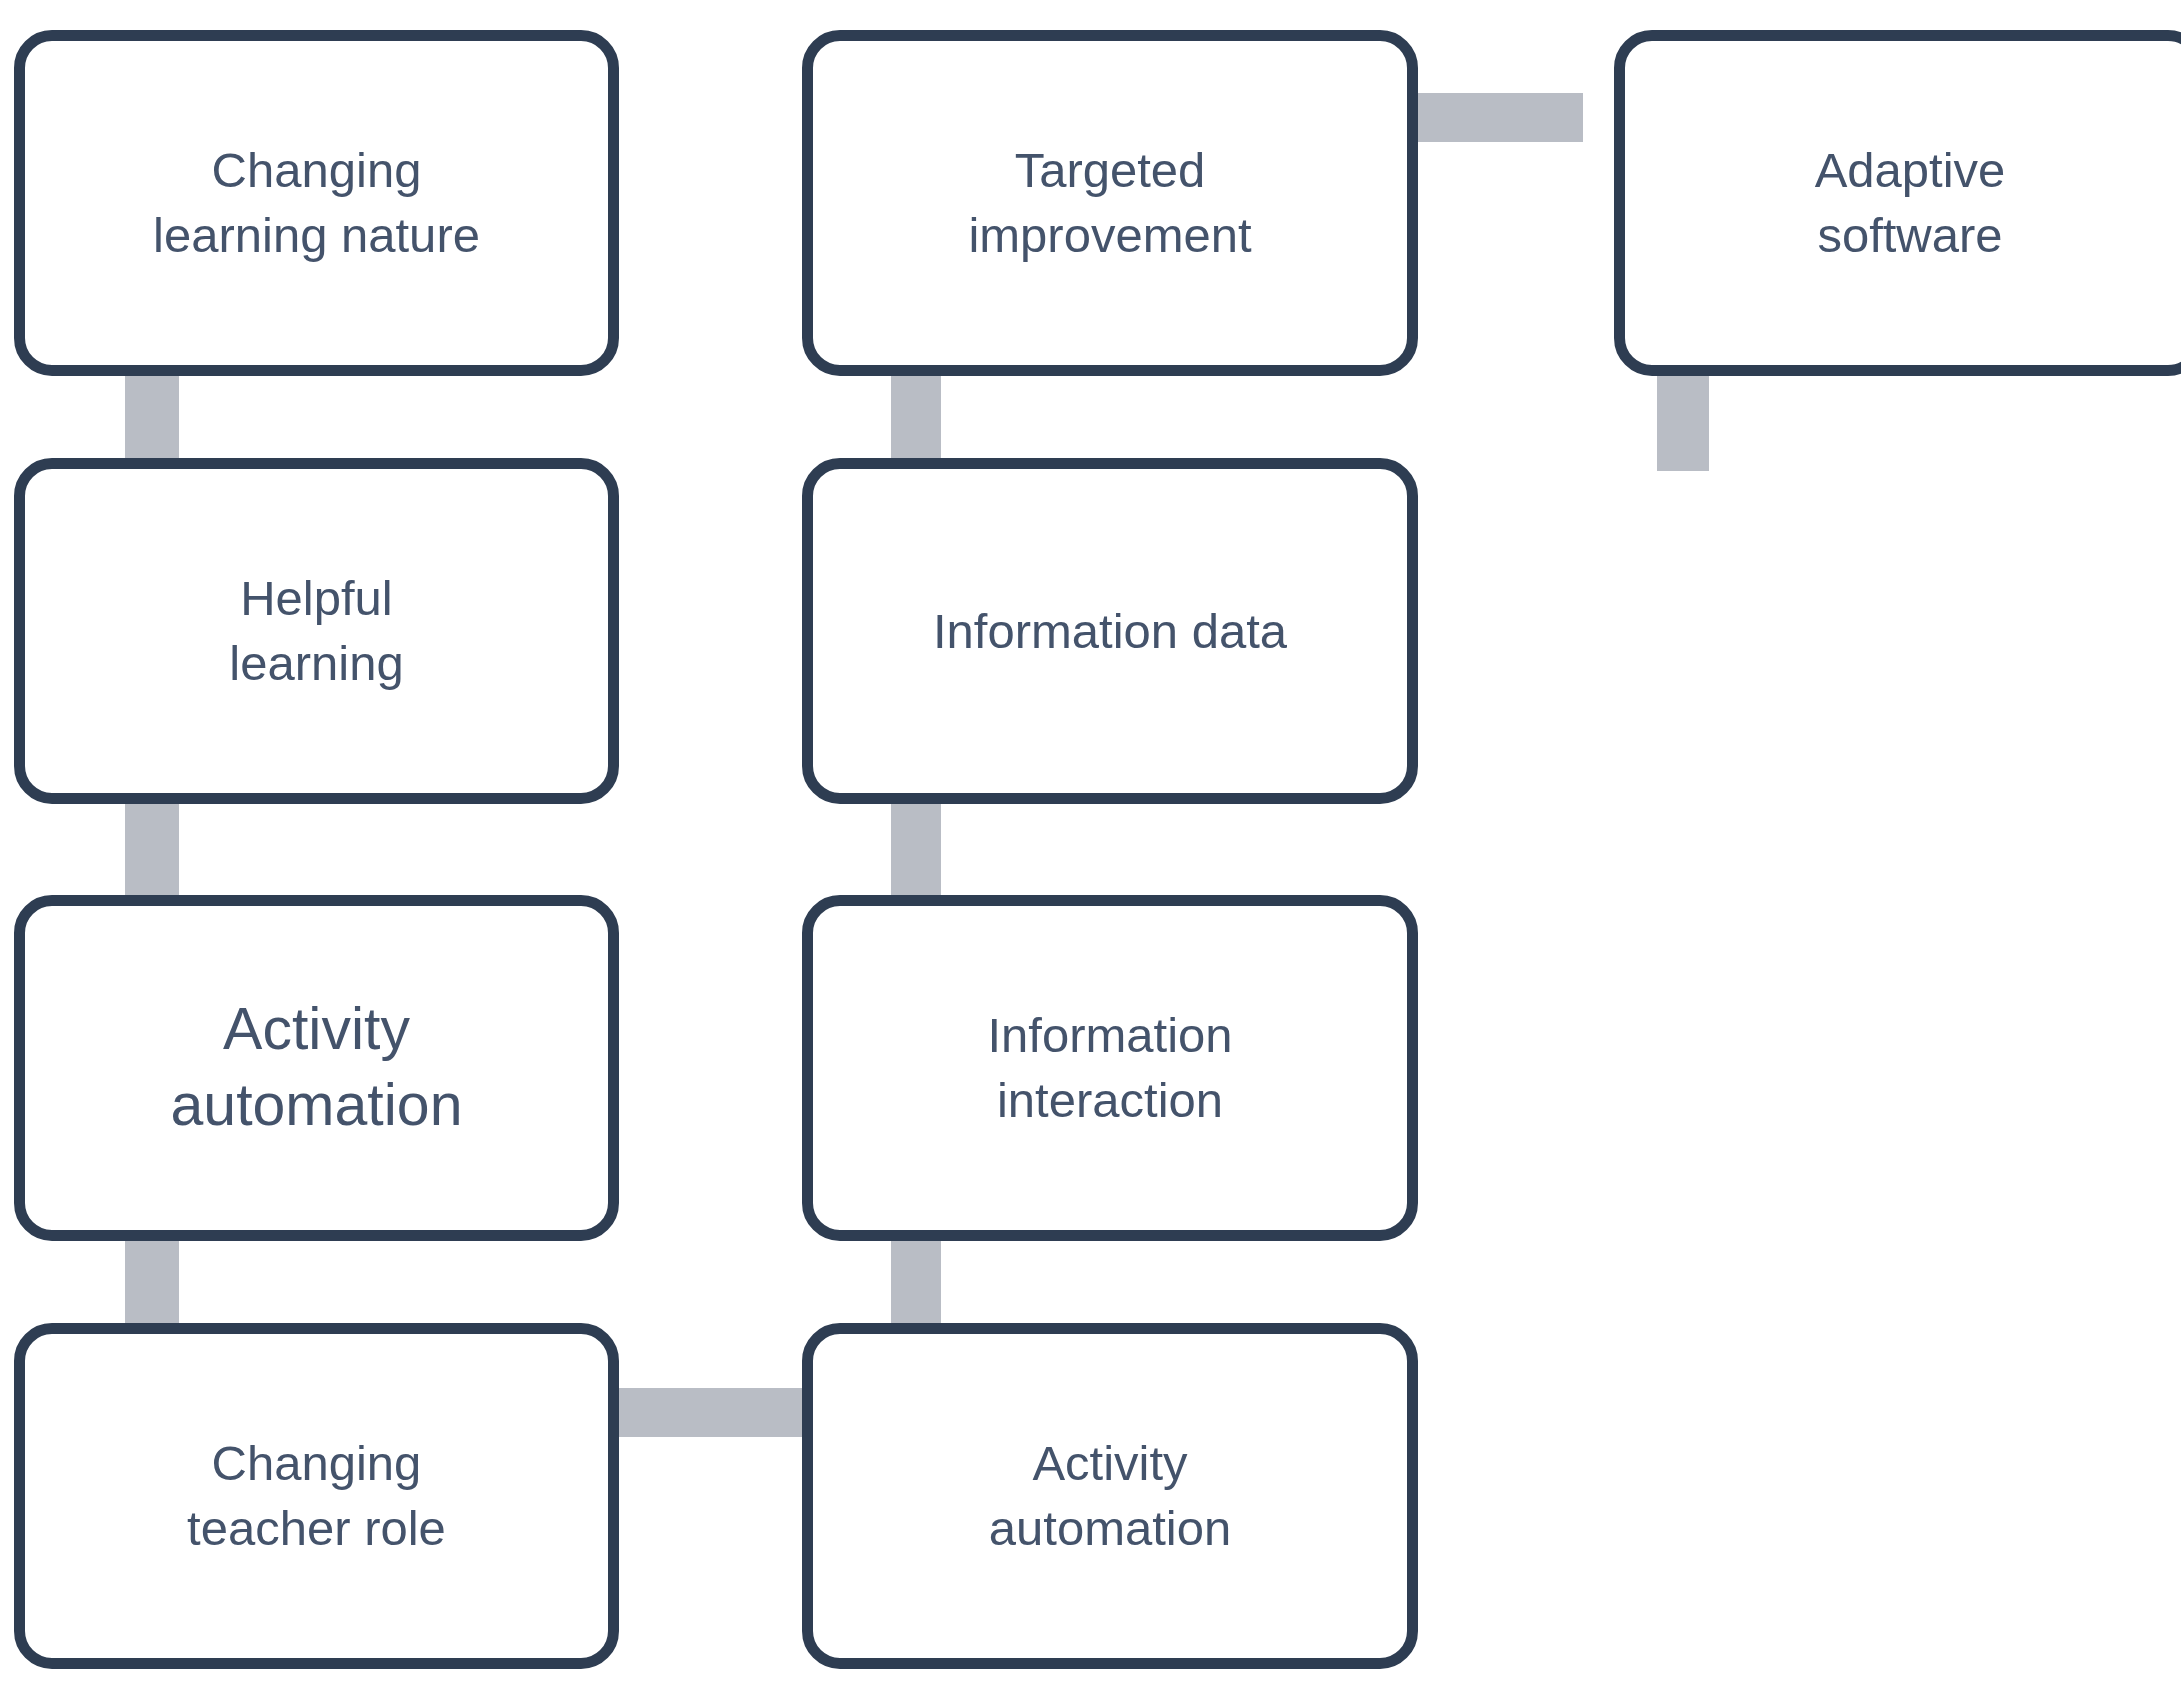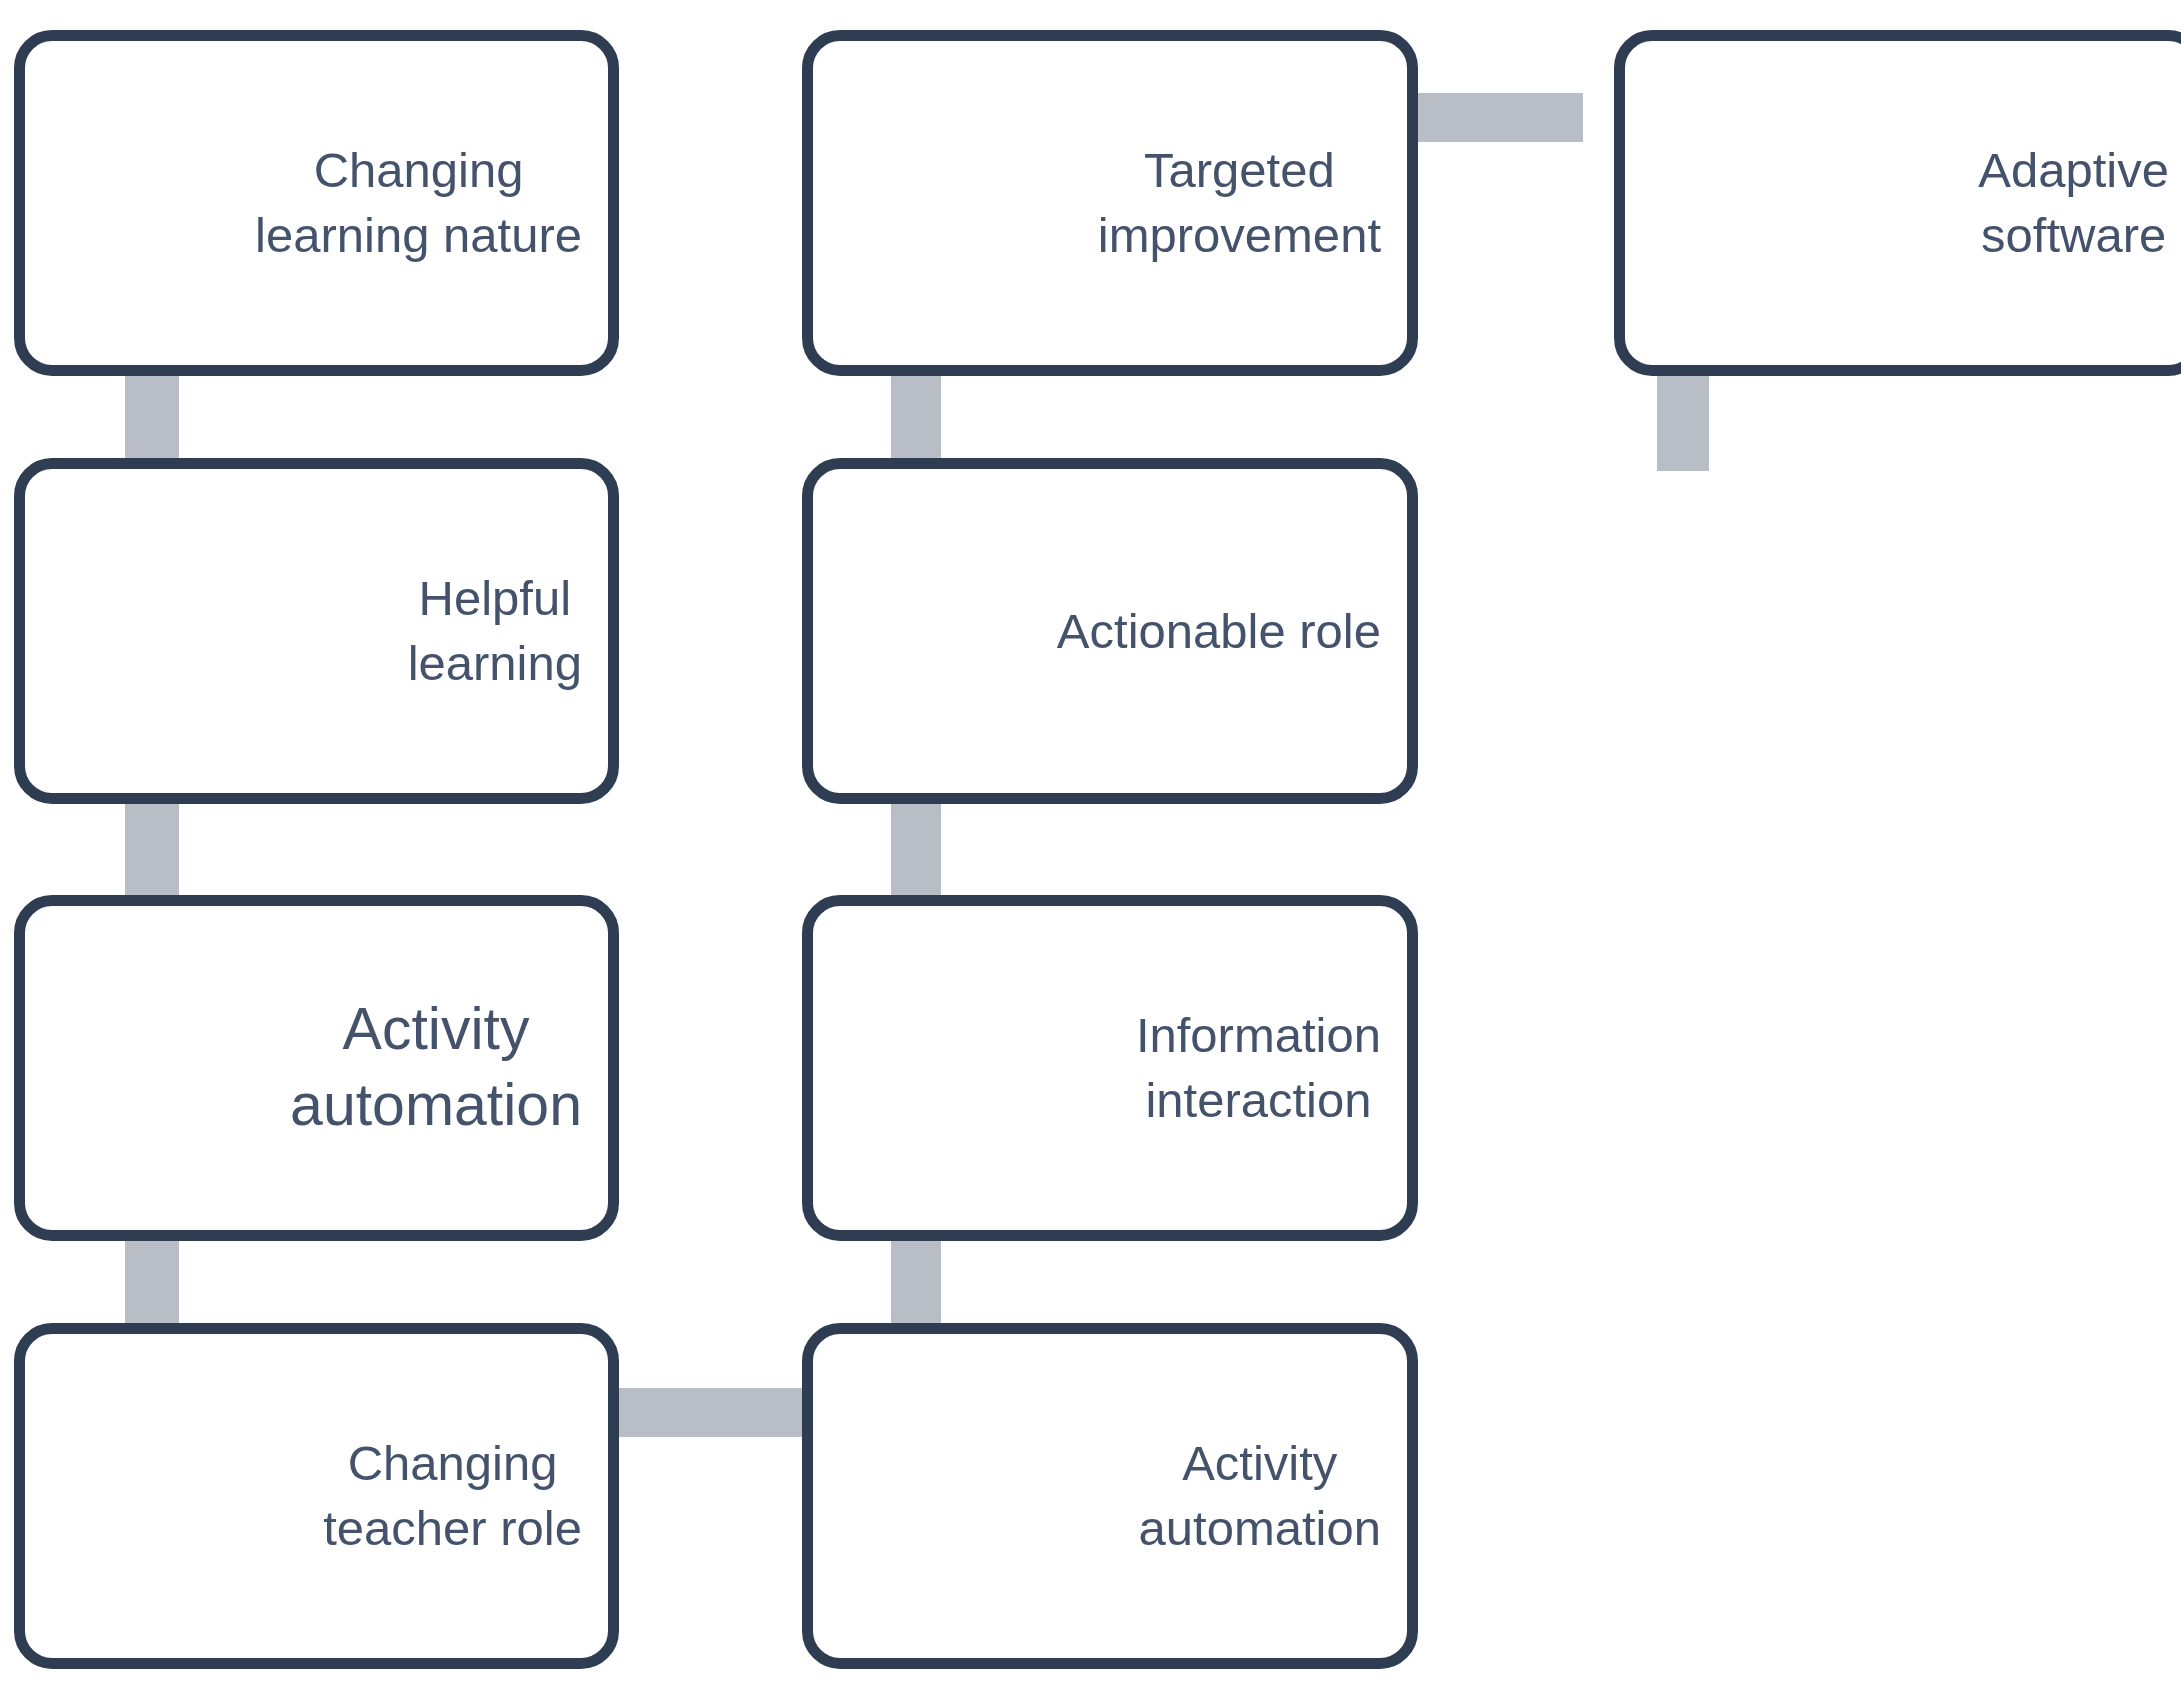--- a/index.html
+++ b/index.html
@@ -34,21 +34,21 @@
   .node {
     position: absolute;
     z-index: 2;
     box-sizing: border-box;
     height: 346px;
     background: #ffffff;
     border: 11.2px solid #2e3d52;
     border-radius: 38px;
     display: flex;
     align-items: center;
-    justify-content: flex-end;
+    justify-content: center;
     text-align: center;
     padding: 0 26px;
   }
   .node .label {
     white-space: pre-line;
     color: #44536b;
     font-size: 49px;
     line-height: 1.32;
     letter-spacing: 0px;
   }
@@ -97,21 +97,21 @@
   <div class="node col1 row4">
     <span class="label">Changing
 teacher role</span>
   </div>
 
   <div class="node col2 row1">
     <span class="label">Targeted
 improvement</span>
   </div>
   <div class="node col2 row2">
-    <span class="label">Actionable role</span>
+    <span class="label">Information data</span>
   </div>
   <div class="node col2 row3">
     <span class="label">Information
 interaction</span>
   </div>
   <div class="node col2 row4">
     <span class="label">Activity
 automation</span>
   </div>
 

